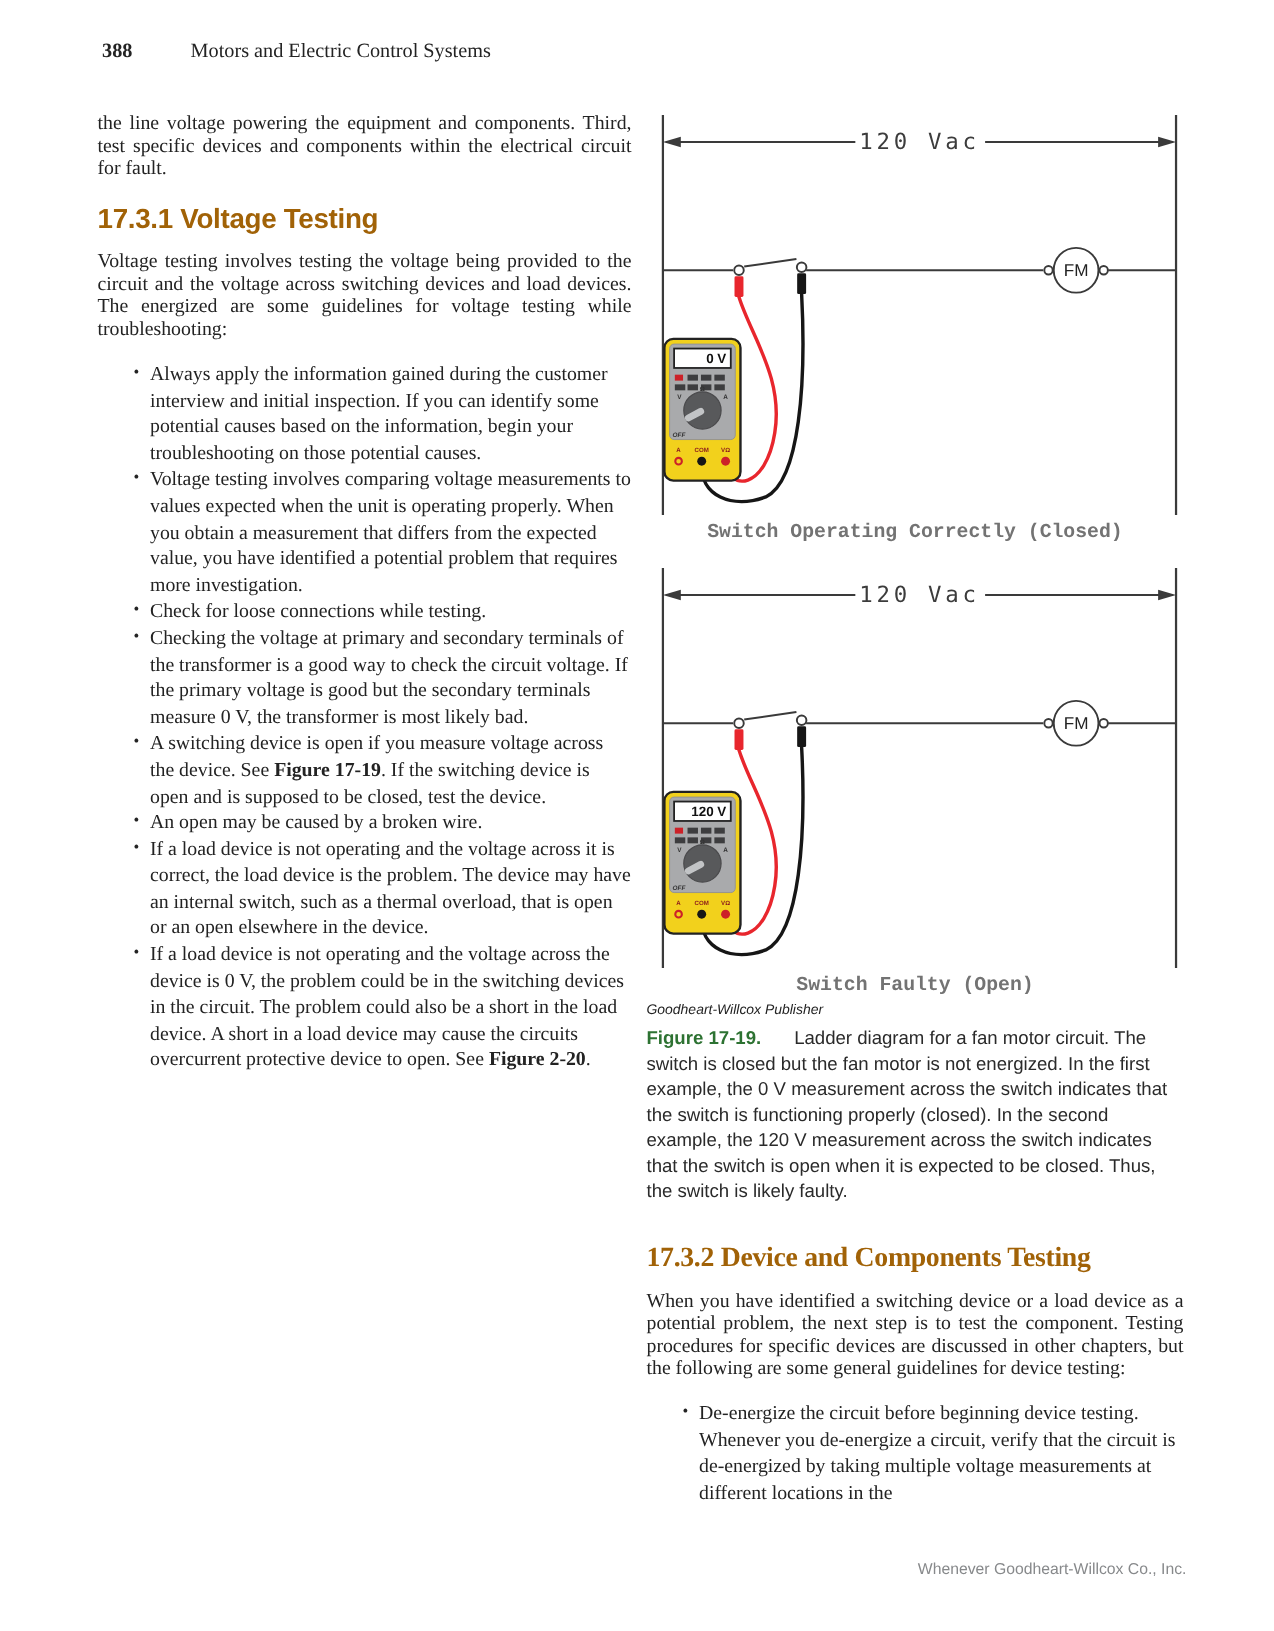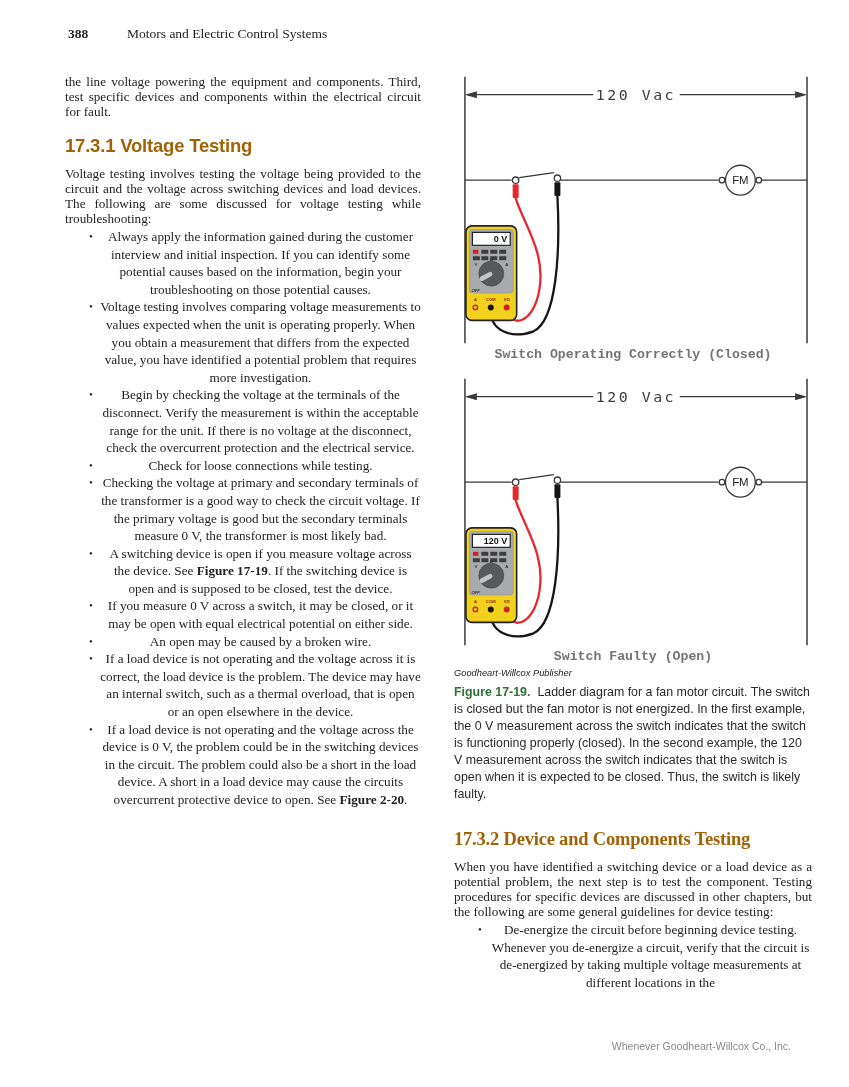--- a/index.html
+++ b/index.html
@@ -1,37 +1,37 @@
 <!DOCTYPE html>
 <html><head>
 <meta charset="utf-8">
 <style>
   html,body{margin:0;padding:0;background:#fff;}
   #page{position:relative;width:849px;height:1087px;background:#fff;overflow:hidden;
         font-family:"Liberation Serif",serif;color:#232323;}
   .header-num{position:absolute;left:68px;top:26px;font-size:13.5px;font-weight:bold;}
   .header-title{position:absolute;left:127px;top:26px;font-size:13.5px;}
   .col-left{position:absolute;left:65px;top:74px;width:356px;}
-  .col-right{position:absolute;left:454px;top:74px;width:358px;}
+  .col-right{position:absolute;left:431px;top:74px;width:358px;}
   .body-p{font-size:13.2px;line-height:15px;text-align:justify;margin:0;}
   .section-h{font-family:"Liberation Sans",sans-serif;font-weight:bold;font-size:18.5px;
              color:#a16207;letter-spacing:-0.2px;margin:16px 0 9px 0;}
-  ul.bullets{margin:2px 0 0 0;padding:0 0 0 25px;list-style:none;text-align:center;}
+  ul.bullets{margin:14px 0 0 0;padding:0 0 0 25px;list-style:none;}
   ul.bullets li{position:relative;font-size:13.2px;line-height:17.6px;padding-left:10px;}
   ul.bullets li::before{content:"\2022";position:absolute;left:-1px;top:0;font-size:11px;}
   ul.bullets li b{font-weight:bold;}
   svg.diagram{display:block;width:358px;height:272px;}
   .diag-caption{font-family:Liberation Mono, monospace;font-weight:bold;font-size:13.2px;
                 text-align:center;color:#737373;margin:1px 0 0 0;}
   .svg2{margin-top:14px;}
   .attribution{font-family:"Liberation Sans",sans-serif;font-style:italic;font-size:9.3px;
                color:#232323;margin:4px 0 0 0;}
   .fig-caption{font-family:"Liberation Sans",sans-serif;font-size:12.4px;line-height:17px;
                color:#2a2a2a;margin-top:6px;}
-  .fig-label{font-weight:bold;color:#2d7232;padding-right:7px;}
+  .fig-label{font-weight:bold;color:#2d7232;padding-right:22px;}
   .footer{position:absolute;right:58px;top:1040px;font-family:"Liberation Sans",sans-serif;
           font-size:10.5px;color:#87898b;}
   
   .dline{stroke:#3a3a3a;stroke-width:1.5;fill:none;}
   .thin{stroke-width:1.3;}
   .ahead{fill:#3a3a3a;stroke:none;}
   .term{fill:#fff;stroke:#3a3a3a;stroke-width:1.3;}
   .dim-text{font-family:"DejaVu Sans Mono",monospace;font-size:15px;letter-spacing:2.5px;fill:#3c3c3c;}
   .fm-text{font-family:"Liberation Sans",sans-serif;font-size:11.5px;fill:#222;}
   .disp-text{font-family:"Liberation Sans",sans-serif;font-weight:bold;font-size:9px;fill:#111;}
@@ -45,29 +45,27 @@
 <body>
 
 <div id="page">
 
   <div class="header-num">388</div>
   <div class="header-title">Motors and Electric Control Systems</div>
 
   <div class="col-left">
     <p class="body-p">the line voltage powering the equipment and components. Third, test specific devices and components within the electrical circuit for fault.</p>
     <h2 class="section-h">17.3.1 Voltage Testing</h2>
-    <p class="body-p">Voltage testing involves testing the voltage being provided to the circuit and the voltage across switching devices and load devices. The following are some discussed for voltage testing while troubleshooting:</p>
+    <p class="body-p">Voltage testing involves testing the voltage being provided to the circuit and the voltage across switching devices and load devices. The energized are some guidelines for voltage testing while troubleshooting:</p>
     <ul class="bullets">
         <li><span>Always apply the information gained during the customer interview and initial inspection. If you can identify some potential causes based on the information, begin your troubleshooting on those potential causes.</span></li>
         <li><span>Voltage testing involves comparing voltage measurements to values expected when the unit is operating properly. When you obtain a measurement that differs from the expected value, you have identified a potential problem that requires more investigation.</span></li>
-        <li><span>Begin by checking the voltage at the terminals of the disconnect. Verify the measurement is within the acceptable range for the unit. If there is no voltage at the disconnect, check the overcurrent protection and the electrical service.</span></li>
         <li><span>Check for loose connections while testing.</span></li>
         <li><span>Checking the voltage at primary and secondary terminals of the transformer is a good way to check the circuit voltage. If the primary voltage is good but the secondary terminals measure 0 V, the transformer is most likely bad.</span></li>
         <li><span>A switching device is open if you measure voltage across the device. See </span><b>Figure 17-19</b><span>. If the switching device is open and is supposed to be closed, test the device.</span></li>
-        <li><span>If you measure 0 V across a switch, it may be closed, or it may be open with equal electrical potential on either side.</span></li>
         <li><span>An open may be caused by a broken wire.</span></li>
         <li><span>If a load device is not operating and the voltage across it is correct, the load device is the problem. The device may have an internal switch, such as a thermal overload, that is open or an open elsewhere in the device.</span></li>
         <li><span>If a load device is not operating and the voltage across the device is 0 V, the problem could be in the switching devices in the circuit. The problem could also be a short in the load device. A short in a load device may cause the circuits overcurrent protective device to open. See </span><b>Figure 2-20</b><span>.</span></li>
       </ul>
   </div>
 
   <div class="col-right">
 
     <svg class="diagram" viewBox="0 0 360 272">
       <line class="dline" x1="11" y1="2" x2="11" y2="270"></line>

